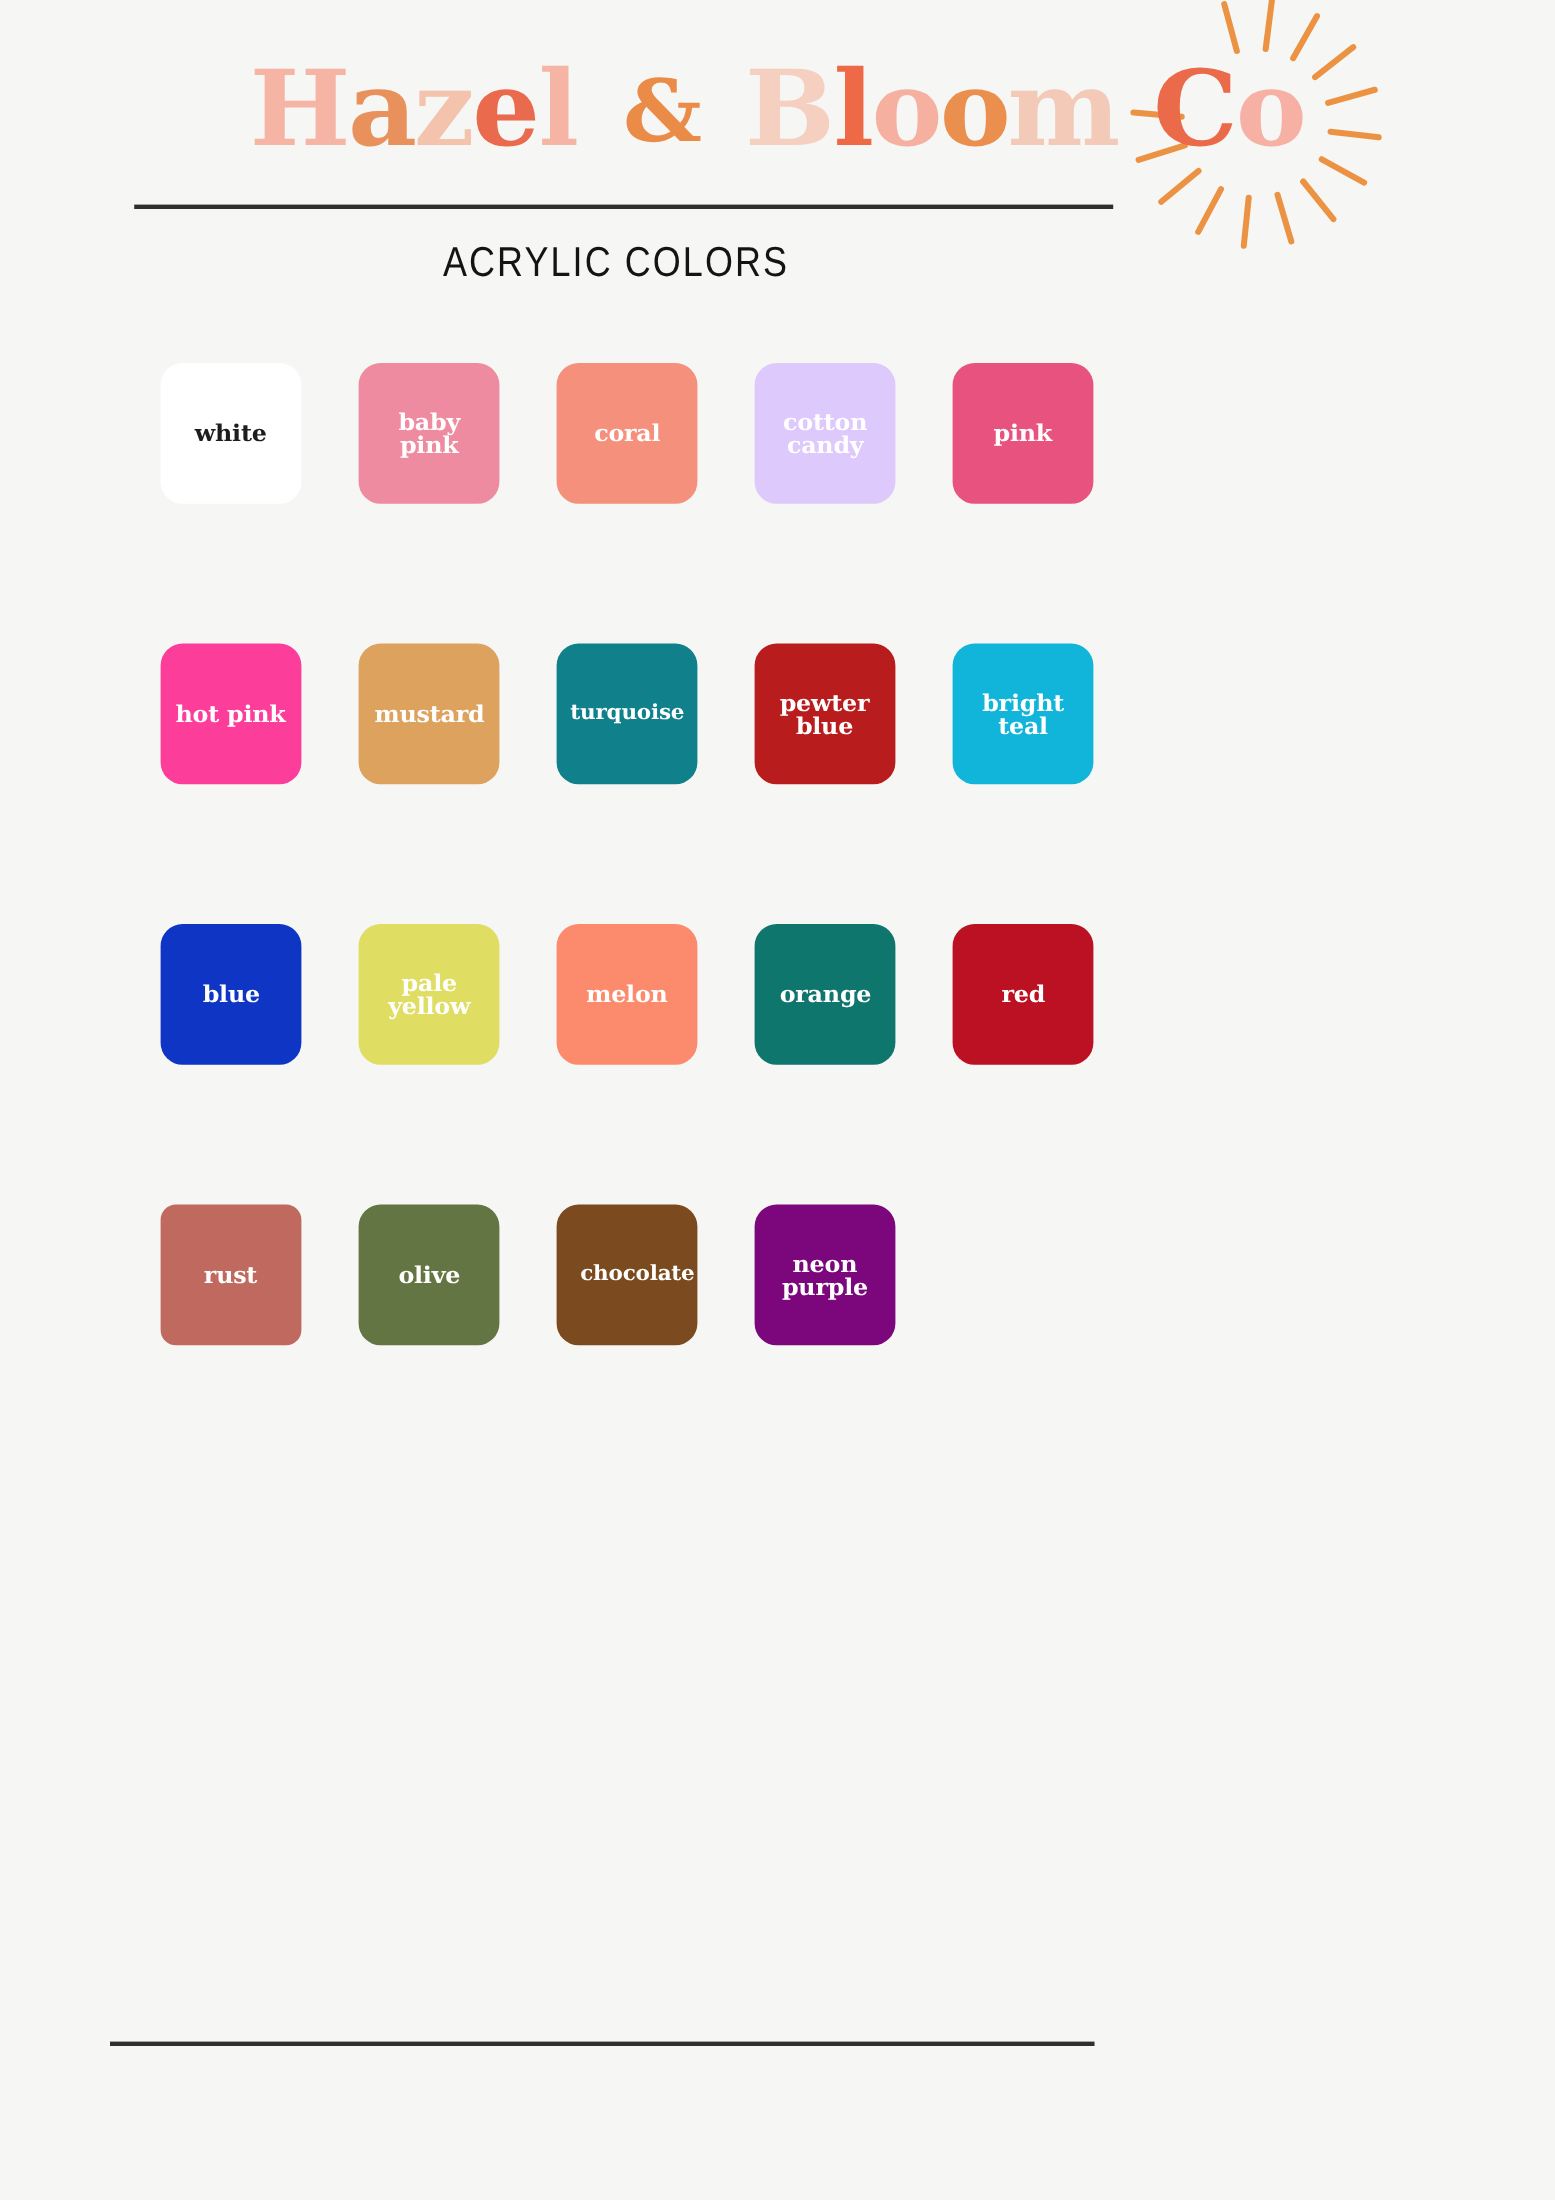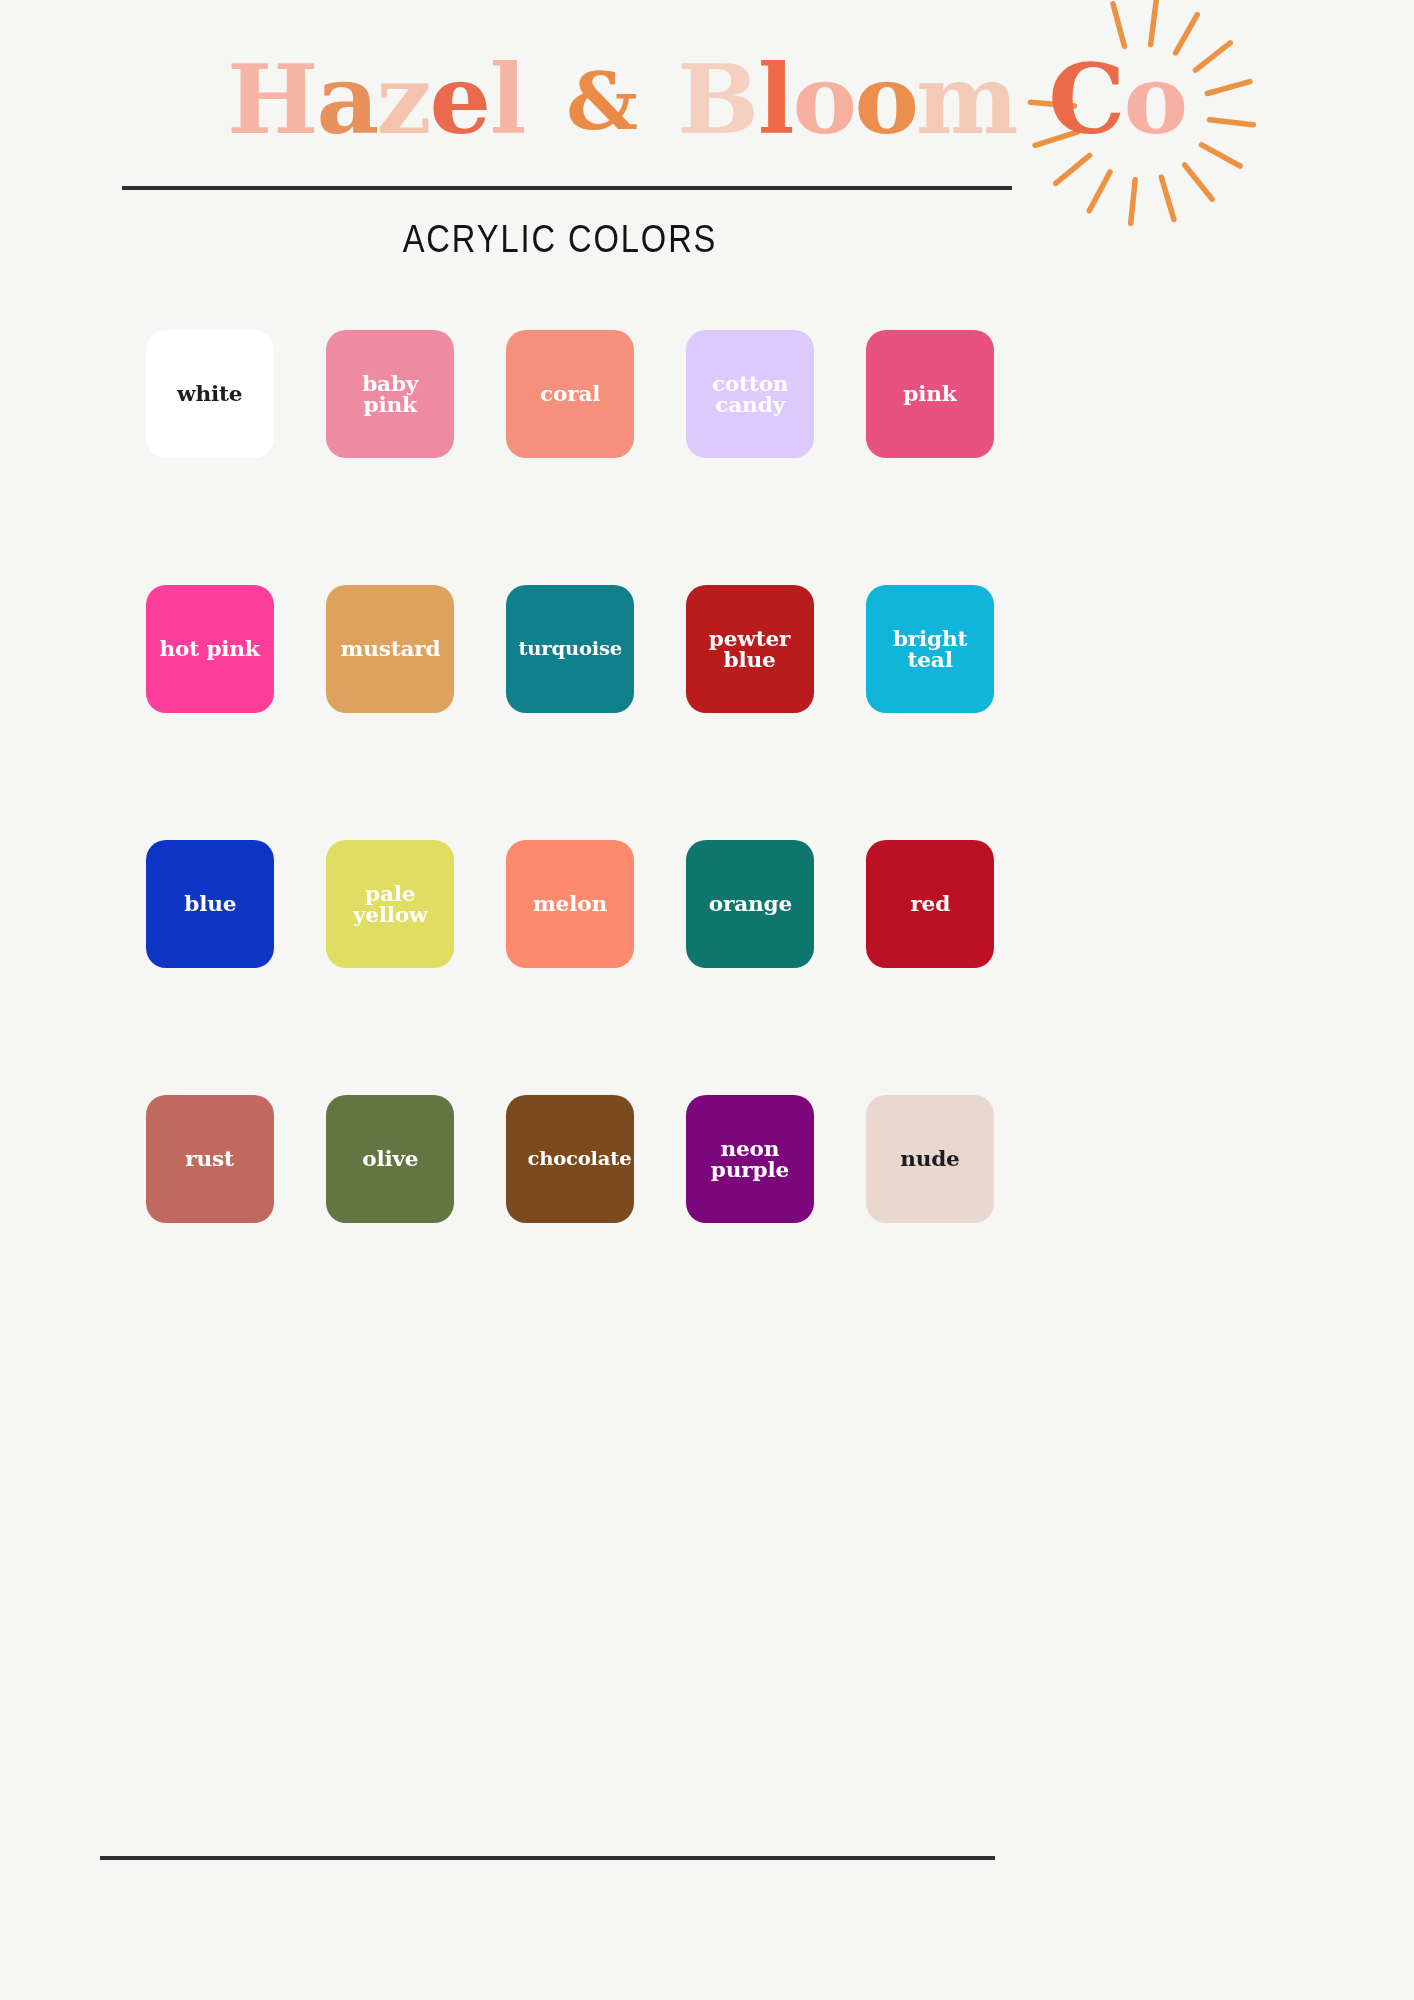--- a/index.html
+++ b/index.html
@@ -269,42 +269,37 @@
         <div class="swatch" style="background: #0f766e;">
           <div class="swatch-label">orange</div>
         </div>
       </div>
       <div class="cell">
         <div class="swatch" style="background: rgb(188, 17, 34);">
           <div class="swatch-label">red</div>
         </div>
       </div>
       <div class="cell">
-        <div class="swatch" style="background: rgb(192, 105, 95);">
+        <div class="swatch" style="background: rgb(192, 105, 95); border-radius: 14px;">
           <div class="swatch-label">rust</div>
         </div>
       </div>
       <div class="cell">
         <div class="swatch" style="background: rgb(99, 117, 66);">
           <div class="swatch-label">olive</div>
         </div>
       </div>
       <div class="cell">
         <div class="swatch" style="background: rgb(123, 74, 31); justify-content: flex-end;">
           <div class="swatch-label small">chocolate</div>
         </div>
       </div>
       <div class="cell">
         <div class="swatch" style="background: rgb(124, 6, 124);">
           <div class="swatch-label">neon
 purple</div>
         </div>
       </div>
-      <div class="cell">
-        <div class="swatch" style="background: rgb(232, 216, 207);">
-          <div class="swatch-label dark">nude</div>
-        </div>
-      </div>
     </div>
 
   <div class="rule-bottom"></div>
 
 </div>
 
 </body></html>

